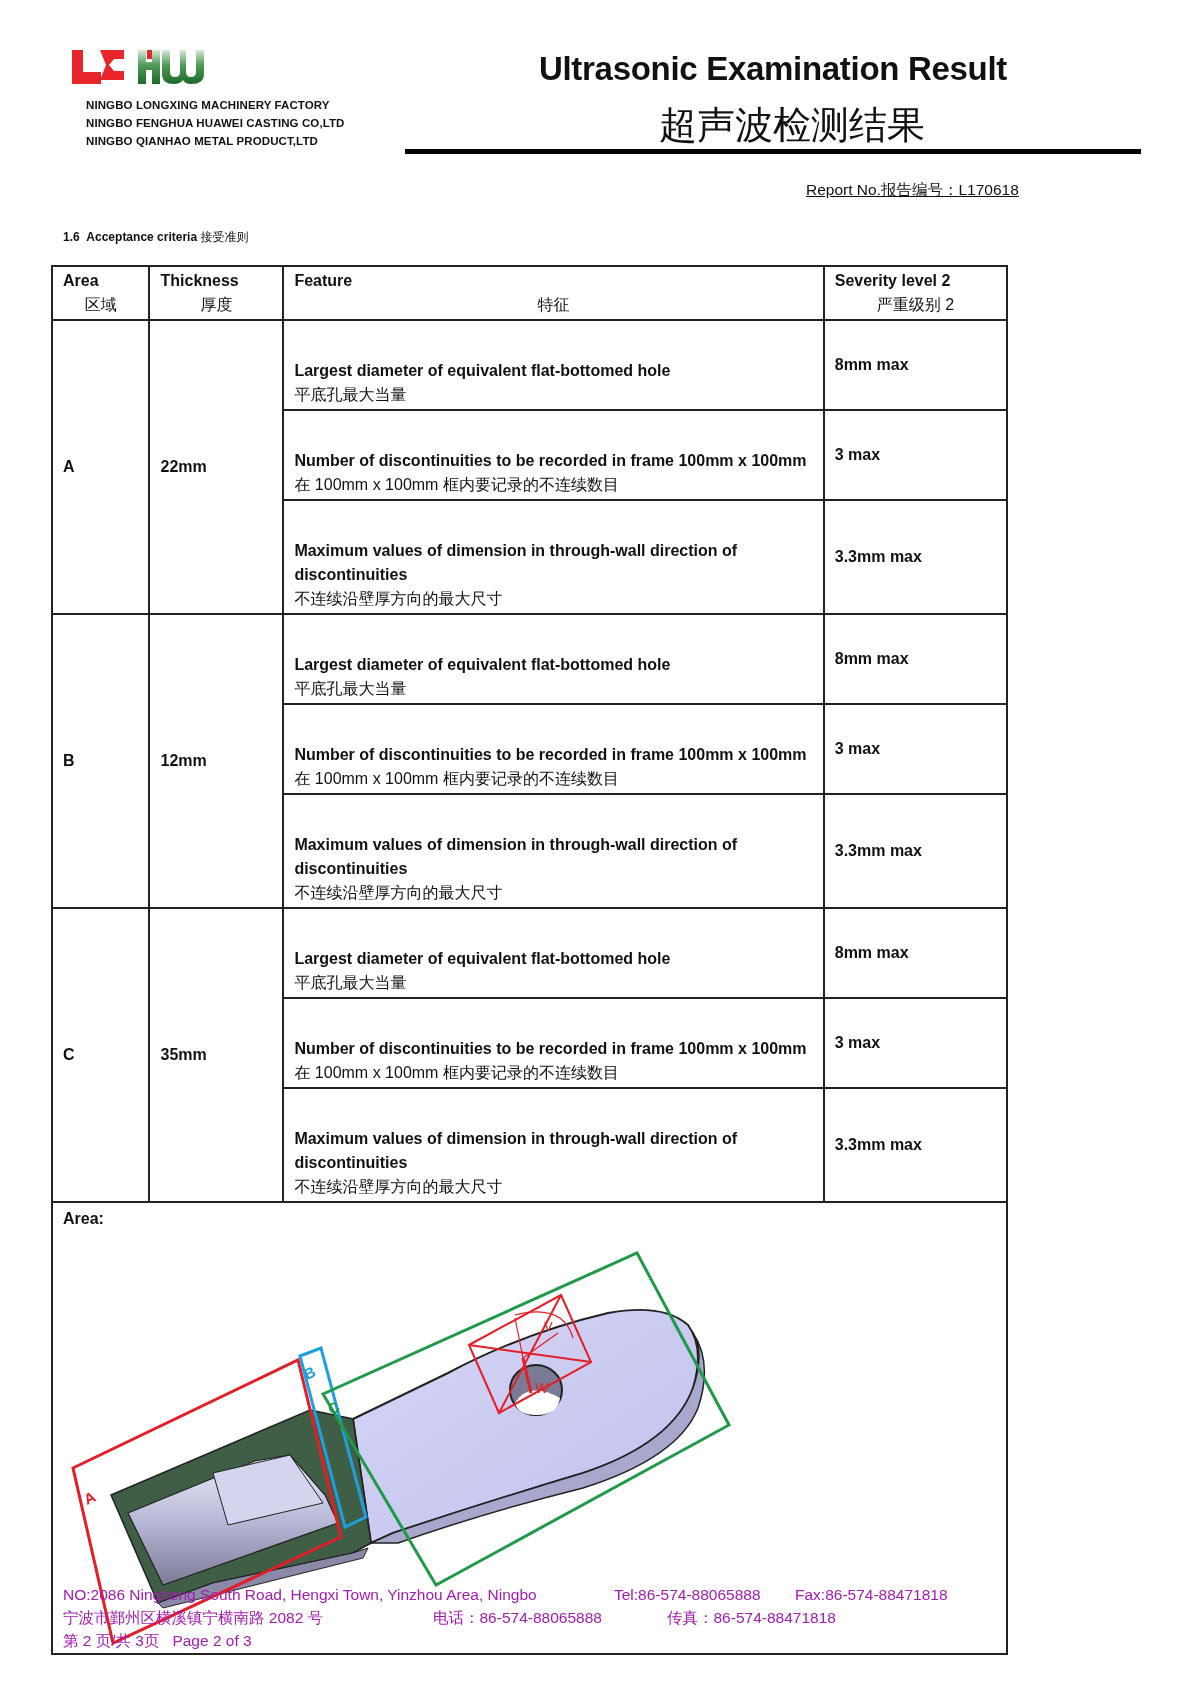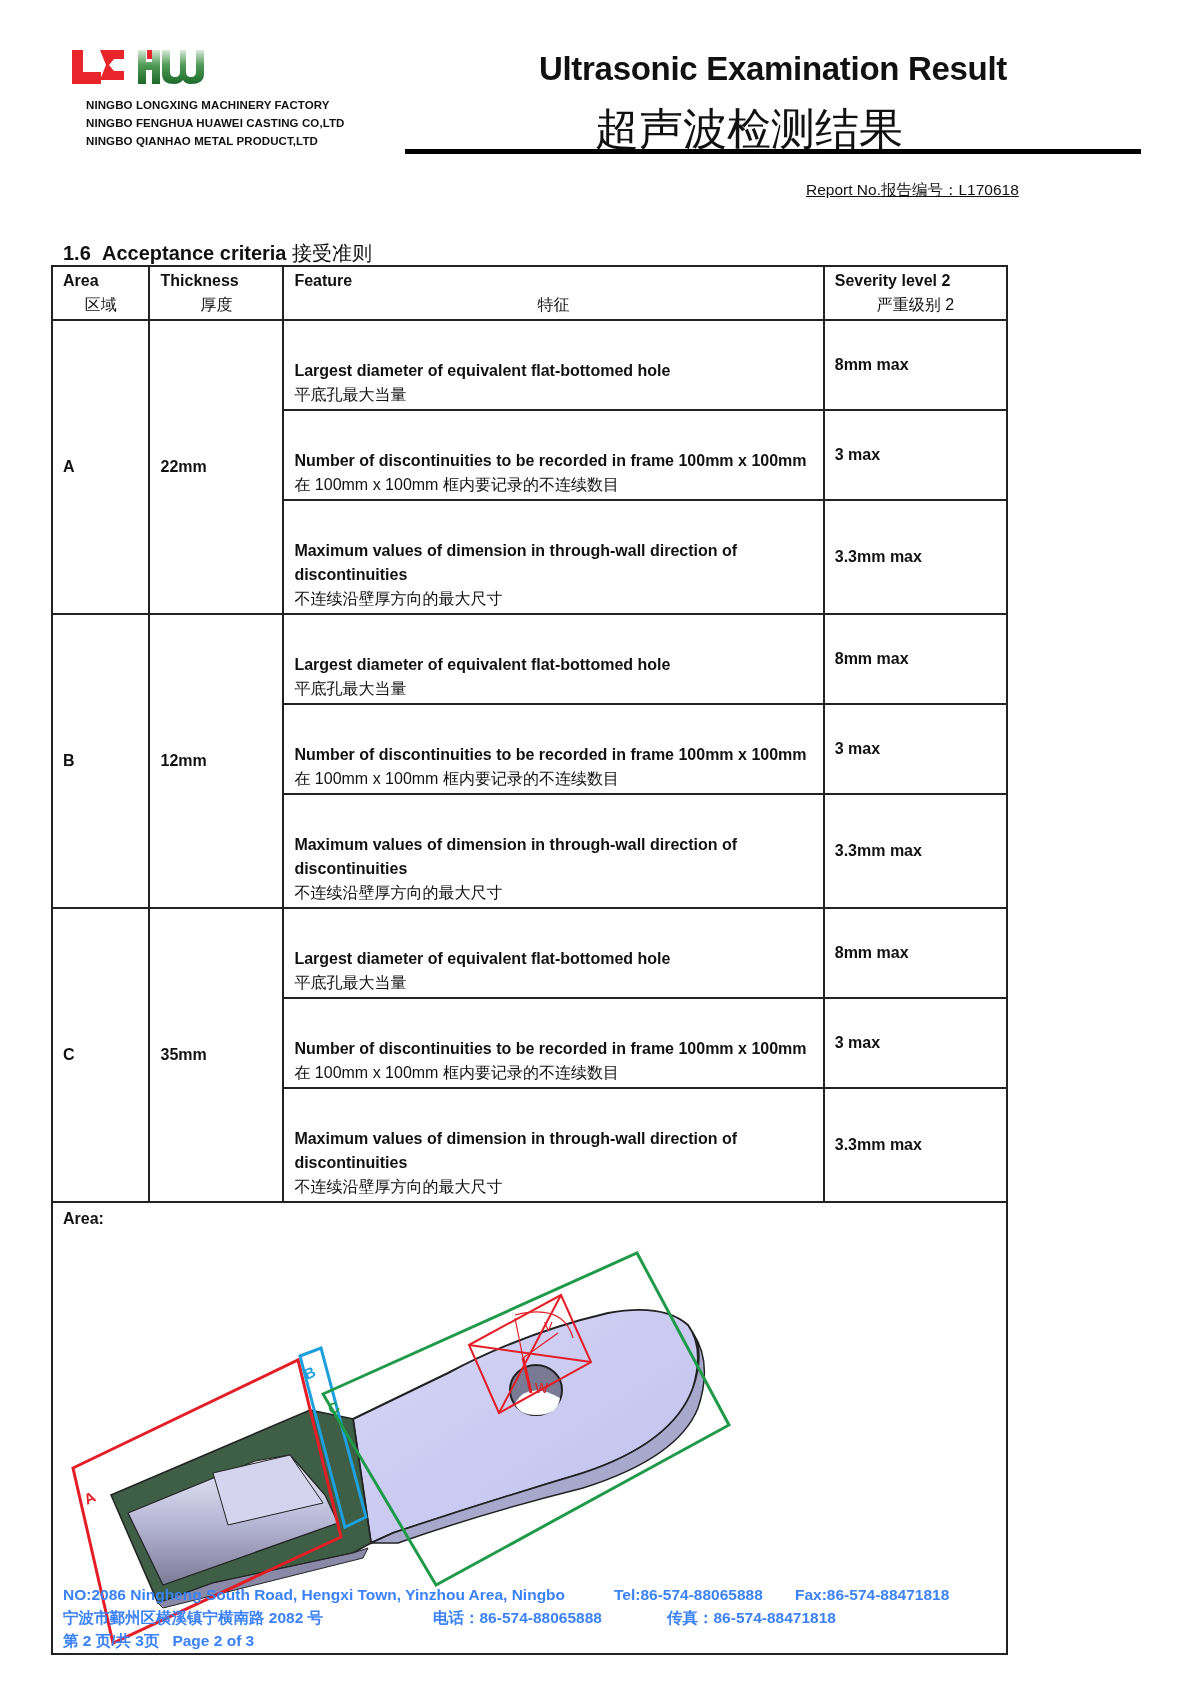--- a/index.html
+++ b/index.html
@@ -1,37 +1,37 @@
 <!DOCTYPE html>
 <html><head>
 <meta charset="utf-8">
 <style>
   html,body{margin:0;padding:0;background:#fff;}
   body{width:1200px;height:1704px;position:relative;overflow:hidden;font-family:"Liberation Sans","DejaVu Sans",sans-serif;color:#111;}
   .abs{position:absolute;}
   .logo{left:70px;top:46px;width:150px;height:42px;}
   .company{left:70px;top:96px;font-size:11.5px;font-weight:bold;line-height:18px;letter-spacing:0.1px;margin-left:16px;}
   .title-en{left:405px;top:50px;width:736px;text-align:center;font-size:33px;font-weight:bold;letter-spacing:-0.3px;}
-  .title-cn{left:381px;top:100px;width:736px;text-align:center;font-size:44px;font-weight:normal;}
+  .title-cn{left:424px;top:100px;width:736px;text-align:center;font-size:38px;font-weight:normal;}
   .rule{left:405px;top:149px;width:736px;height:5px;background:#000;}
   .report-no{left:806px;top:180px;font-size:15.5px;text-decoration:underline;}
-  .section{left:63px;top:240px;font-size:20px;font-weight:bold;text-align:right;}
+  .section{left:63px;top:229px;font-size:12px;font-weight:bold;text-align:right;}
   .section .cn{font-weight:normal;}
   table.crit{position:absolute;left:51px;top:265px;width:957px;border-collapse:collapse;font-size:16px;}
   table.crit td{border:2px solid #222;padding:2px 10px;vertical-align:middle;line-height:24px;}
   table.crit td.bold{font-weight:bold;}
   .hdr td{height:48px;font-weight:bold;}
   .hdr .cn{font-weight:normal;text-align:center;}
   .feat .en{font-weight:bold;margin-top:36px;}
   .feat .cn{font-weight:normal;}
   .val{font-weight:bold;}
   .area-cell{height:450px;vertical-align:top !important;position:relative;padding:0 !important;}
   .area-label{position:absolute;left:10px;top:4px;font-weight:bold;font-size:16px;}
   .diagram{position:absolute;left:0;top:0;}
-  .footer{left:63px;top:1583px;font-size:15.5px;line-height:23px;color:#3b82f6;font-weight:bold;}
+  .footer{left:63px;top:1583px;font-size:15.5px;line-height:23px;color:#a21caf;}
   .footer .row{display:flex;white-space:pre;}
 </style>
 </head>
 <body>
 
 <div class="abs logo">
   <svg width="150" height="42" viewBox="0 0 150 42">
 
     <path d="M2 4 h11 v22 h18 v12 h-29z" fill="#e8252a"></path>
     <path d="M30 4 h24 v9 h-10 l-5 6 5 6 h10 v9 h-24 l6 -15z" fill="#e8252a"></path>

